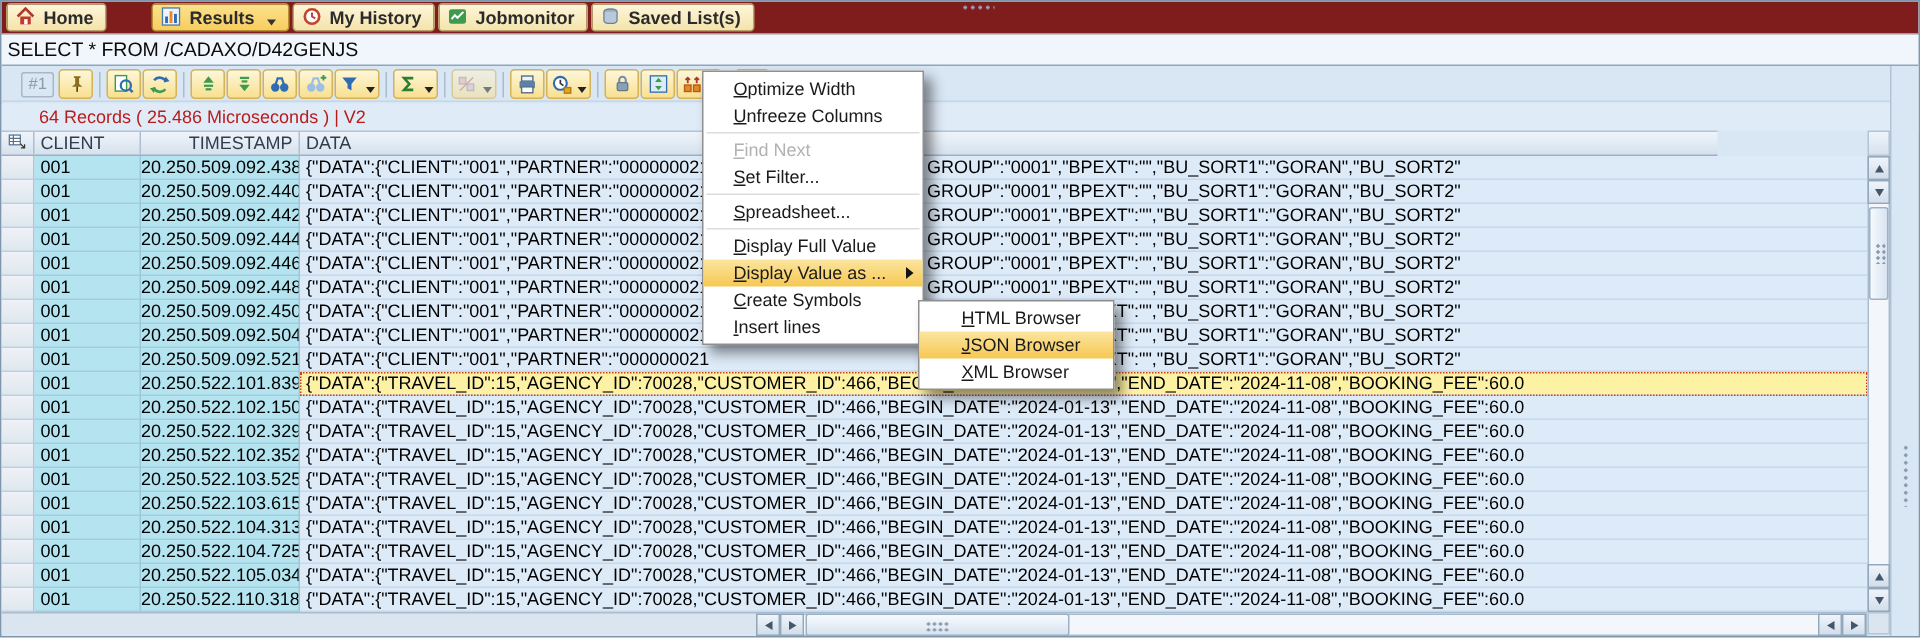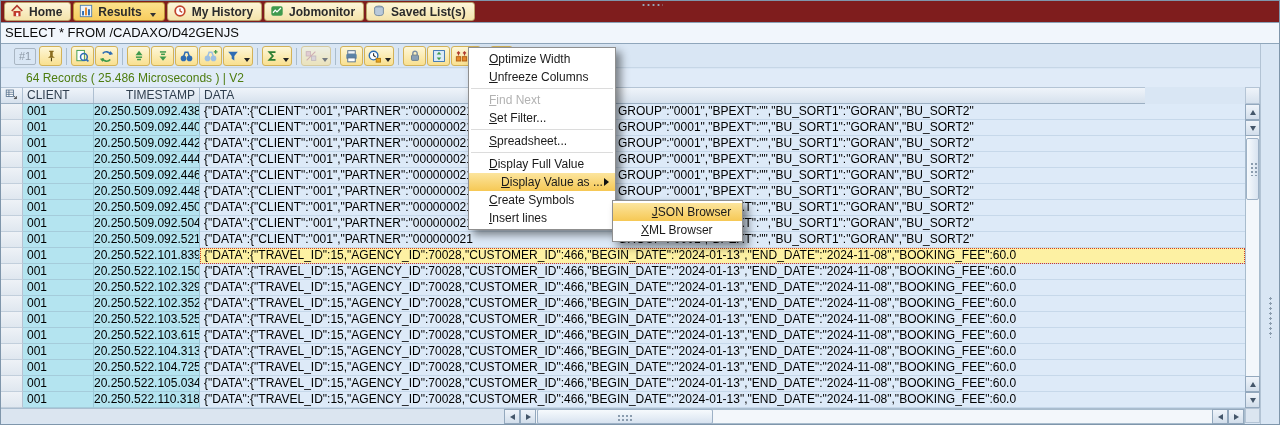--- a/index.html
+++ b/index.html
@@ -9,21 +9,21 @@
     background:#d9e6f4; border:1px solid #7f96ab;
     font-family:"Liberation Sans", sans-serif; font-size:12px; color:#000;
     cursor:default;
   }
   
   .tabbar { position:absolute; left:0; top:0; width:100%; height:22px;
     background:#7f1d1d; border-bottom:1px solid #8aa1b6; display:flex; align-items:flex-end; padding:1px 0 1px 3px; gap:2px; }
   .tab { height:19px; display:flex; align-items:center; gap:4px; padding:0 8px 0 5px;
     background:linear-gradient(#fdf6da,#f4e3ab); border:1px solid #bba169; border-radius:3px;
     font-weight:bold; color:#2b2b2b; white-space:nowrap; }
-  .tab.selected { background:linear-gradient(#fbe28d,#f8cd5e); border-color:#b98f35; }
+  .tab.selected { background:linear-gradient(#fbe28d,#f8cd5e); border-color:#b98f35;margin-left:28px; }
   .tab .ticon { width:15px; height:15px; display:inline-flex; }
   .tab .tarrow { width:0; height:0; border-left:3.5px solid transparent; border-right:3.5px solid transparent;
     border-top:4px solid #333; margin-left:4px; align-self:flex-end; margin-bottom:3px; }
   .grip-h { position:absolute; left:640px; top:2px; width:22px; height:4px;
     background-image:radial-gradient(circle, #94a7ba 1px, transparent 1.2px); background-size:5px 4px; }
   
   .sqlrow { position:absolute; left:0; top:22px; width:100%; height:21px; background:#f1f6fc;
     border-bottom:1px solid #8fa6bb; line-height:20px; padding-left:4px; font-size:13px; color:#0a0a0a; }
   
   .toolbar { position:absolute; left:0; top:44px; width:100%; height:23px; background:#d9e6f4;
@@ -33,21 +33,21 @@
   .tbtn { position:relative; width:23px; height:20px; border:1px solid #d3b258; border-radius:3px;
     background:linear-gradient(#fdf7d9,#f9e090); display:flex; align-items:center; justify-content:center; }
   .tbtn.drop { width:30px; justify-content:flex-start; padding-left:2px; }
   .tbtn.drop::after { content:""; position:absolute; right:2px; bottom:3px; width:0; height:0;
     border-left:3px solid transparent; border-right:3px solid transparent; border-top:4px solid #222; }
   .tbtn.disabled { opacity:.55; }
   .tbtn svg { display:block; }
   .tsep { width:1px; height:17px; background:#a9bccd; margin:0 3px; }
   
   .statusrow { position:absolute; left:0; top:68px; width:100%; height:18px; background:#e0ebf8;
-    line-height:18px; padding-left:25px; color:#4d7c0f; }
+    line-height:18px; padding-left:25px; color:#b91c1c; }
   
   .grid { position:absolute; left:0; top:86px; width:1144px; height:336px; background:#dce9f6; }
   .ghead { position:absolute; left:0; top:0; width:100%; height:17px;
     background:linear-gradient(#eff4fa,#d6e1ed); border-top:1px solid #b4c4d5; border-bottom:1px solid #9cb0c3; }
   .ghead .hc { position:absolute; top:0; height:100%; line-height:15px; color:#2f3e4e;
     border-right:1px solid #aebfd1; padding:0 4px; overflow:hidden; white-space:nowrap; }
   .hc-sel  { left:0; width:22px; }
   .hc-client { left:22px; width:71px; }
   .hc-ts   { left:93px; width:106px; text-align:right; }
   .hc-data { left:199px; width:1045px; border-right:none !important; }
@@ -89,21 +89,21 @@
   .grip-v { position:absolute; left:1267px; top:295px; width:5px; height:42px;
     background-image:radial-gradient(circle,#8a9cae 1px,transparent 1.2px); background-size:5px 5px; }
   
   .menu { position:absolute; background:#fff; border:1px solid #8f8f8f; padding:2px 0;
     box-shadow:5px 5px 8px rgba(0,0,0,.45); z-index:20; }
   .ctx { left:467px; top:46px; width:148px; }
   .sub { left:611px; top:199px; width:131px; z-index:21; }
   .mi { position:relative; height:18px; line-height:18px; padding-left:20px; color:#1a1a1a; white-space:nowrap; }
   .sub .mi { padding-left:28px; }
   .mi.disabled { color:#b2b2b2; }
-  .mi.hl { background:linear-gradient(#fce59e,#f6c854);text-align:center; }
+  .mi.hl { background:linear-gradient(#fce59e,#f6c854); }
   .mi u { text-decoration:underline; }
   .subarrow { position:absolute; right:6px; top:5px; width:0; height:0;
     border-top:4px solid transparent; border-bottom:4px solid transparent; border-left:5px solid #111; }
   .msep { height:1px; background:#dcdcdc; margin:2px 2px; }
 </style>
 </head>
 <body>
 
 <div class="screen">
 
@@ -500,17 +500,18 @@
       <div class="msep"></div>
       <div class="mi"><span><u>S</u>preadsheet...</span></div>
       <div class="msep"></div>
       <div class="mi"><span><u>D</u>isplay Full Value</span></div>
       <div class="mi hl"><span><u>D</u>isplay Value as ...</span><span class="subarrow"></span></div>
       <div class="mi"><span><u>C</u>reate Symbols</span></div>
       <div class="mi"><span><u>I</u>nsert lines</span></div>
     </div>
 
   <div class="menu sub">
+      <div class="mi"><span><u>H</u>TML Browser</span></div>
       <div class="mi hl"><span><u>J</u>SON Browser</span></div>
       <div class="mi"><span><u>X</u>ML Browser</span></div>
     </div>
 
 </div>
 
 </body></html>

